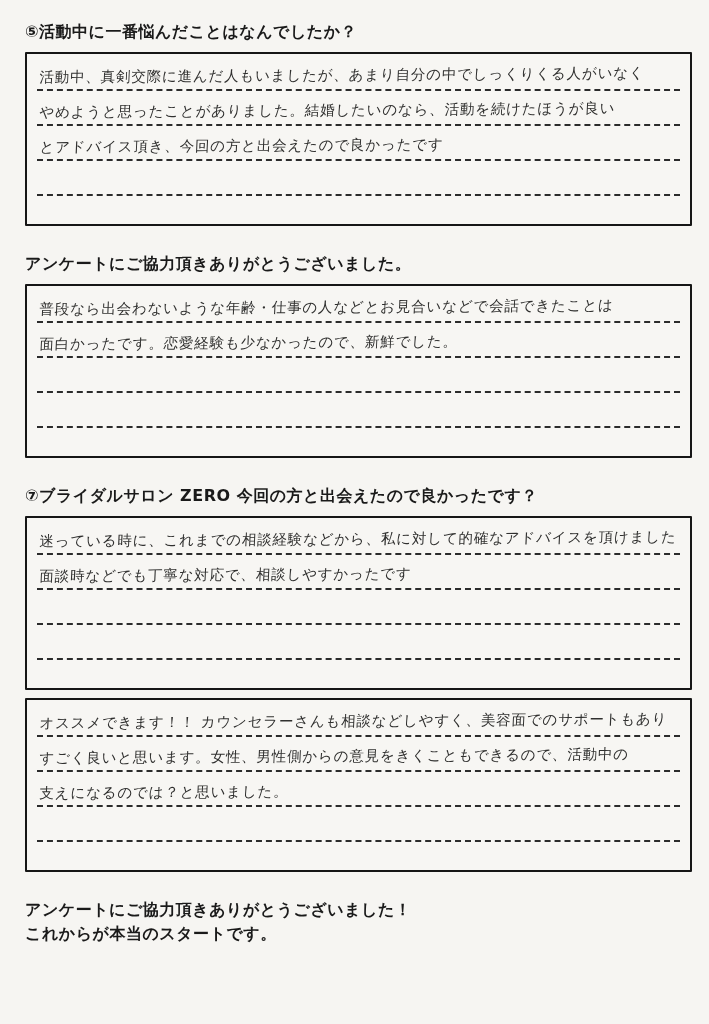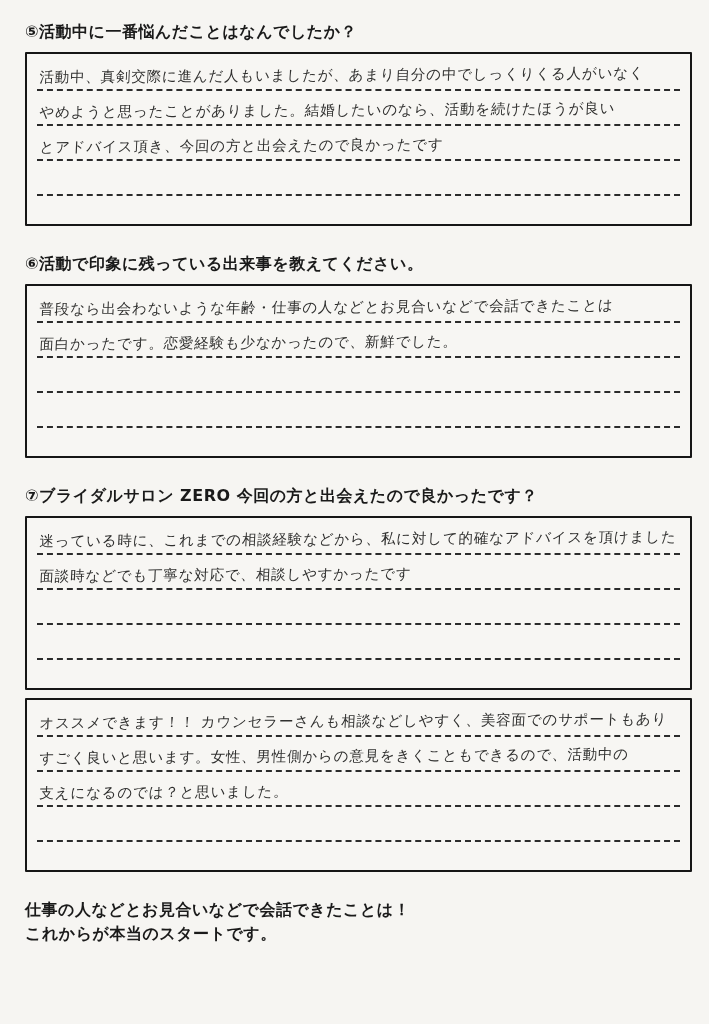--- a/index.html
+++ b/index.html
@@ -79,21 +79,21 @@
     </div>
     <div class="ans-row">
       <span class="hand">とアドバイス頂き、今回の方と出会えたので良かったです</span>
     </div>
     <div class="ans-row">
       <span class="hand"></span>
     </div>
   </div>
 
   <div class="q-block mt-q6">
-    <div class="q-line">⑥活動で印象に残っている出来事を教えてください。</div>
+    <div class="q-line">アンケートにご協力頂きありがとうございました。</div>
   </div>
   <div class="answer-box">
     <div class="ans-row">
       <span class="hand">普段なら出会わないような年齢・仕事の人などとお見合いなどで会話できたことは</span>
     </div>
     <div class="ans-row">
       <span class="hand">面白かったです。恋愛経験も少なかったので、新鮮でした。</span>
     </div>
     <div class="ans-row">
       <span class="hand"></span>
@@ -130,18 +130,18 @@
     </div>
     <div class="ans-row">
       <span class="hand">支えになるのでは？と思いました。</span>
     </div>
     <div class="ans-row">
       <span class="hand"></span>
     </div>
   </div>
 
   <div class="footer">
-    <div class="q-line">仕事の人などとお見合いなどで会話できたことは！</div>
+    <div class="q-line">アンケートにご協力頂きありがとうございました！</div>
     <div class="q-line">これからが本当のスタートです。</div>
 
   </div>
 
 </div>
 
 </body></html>

